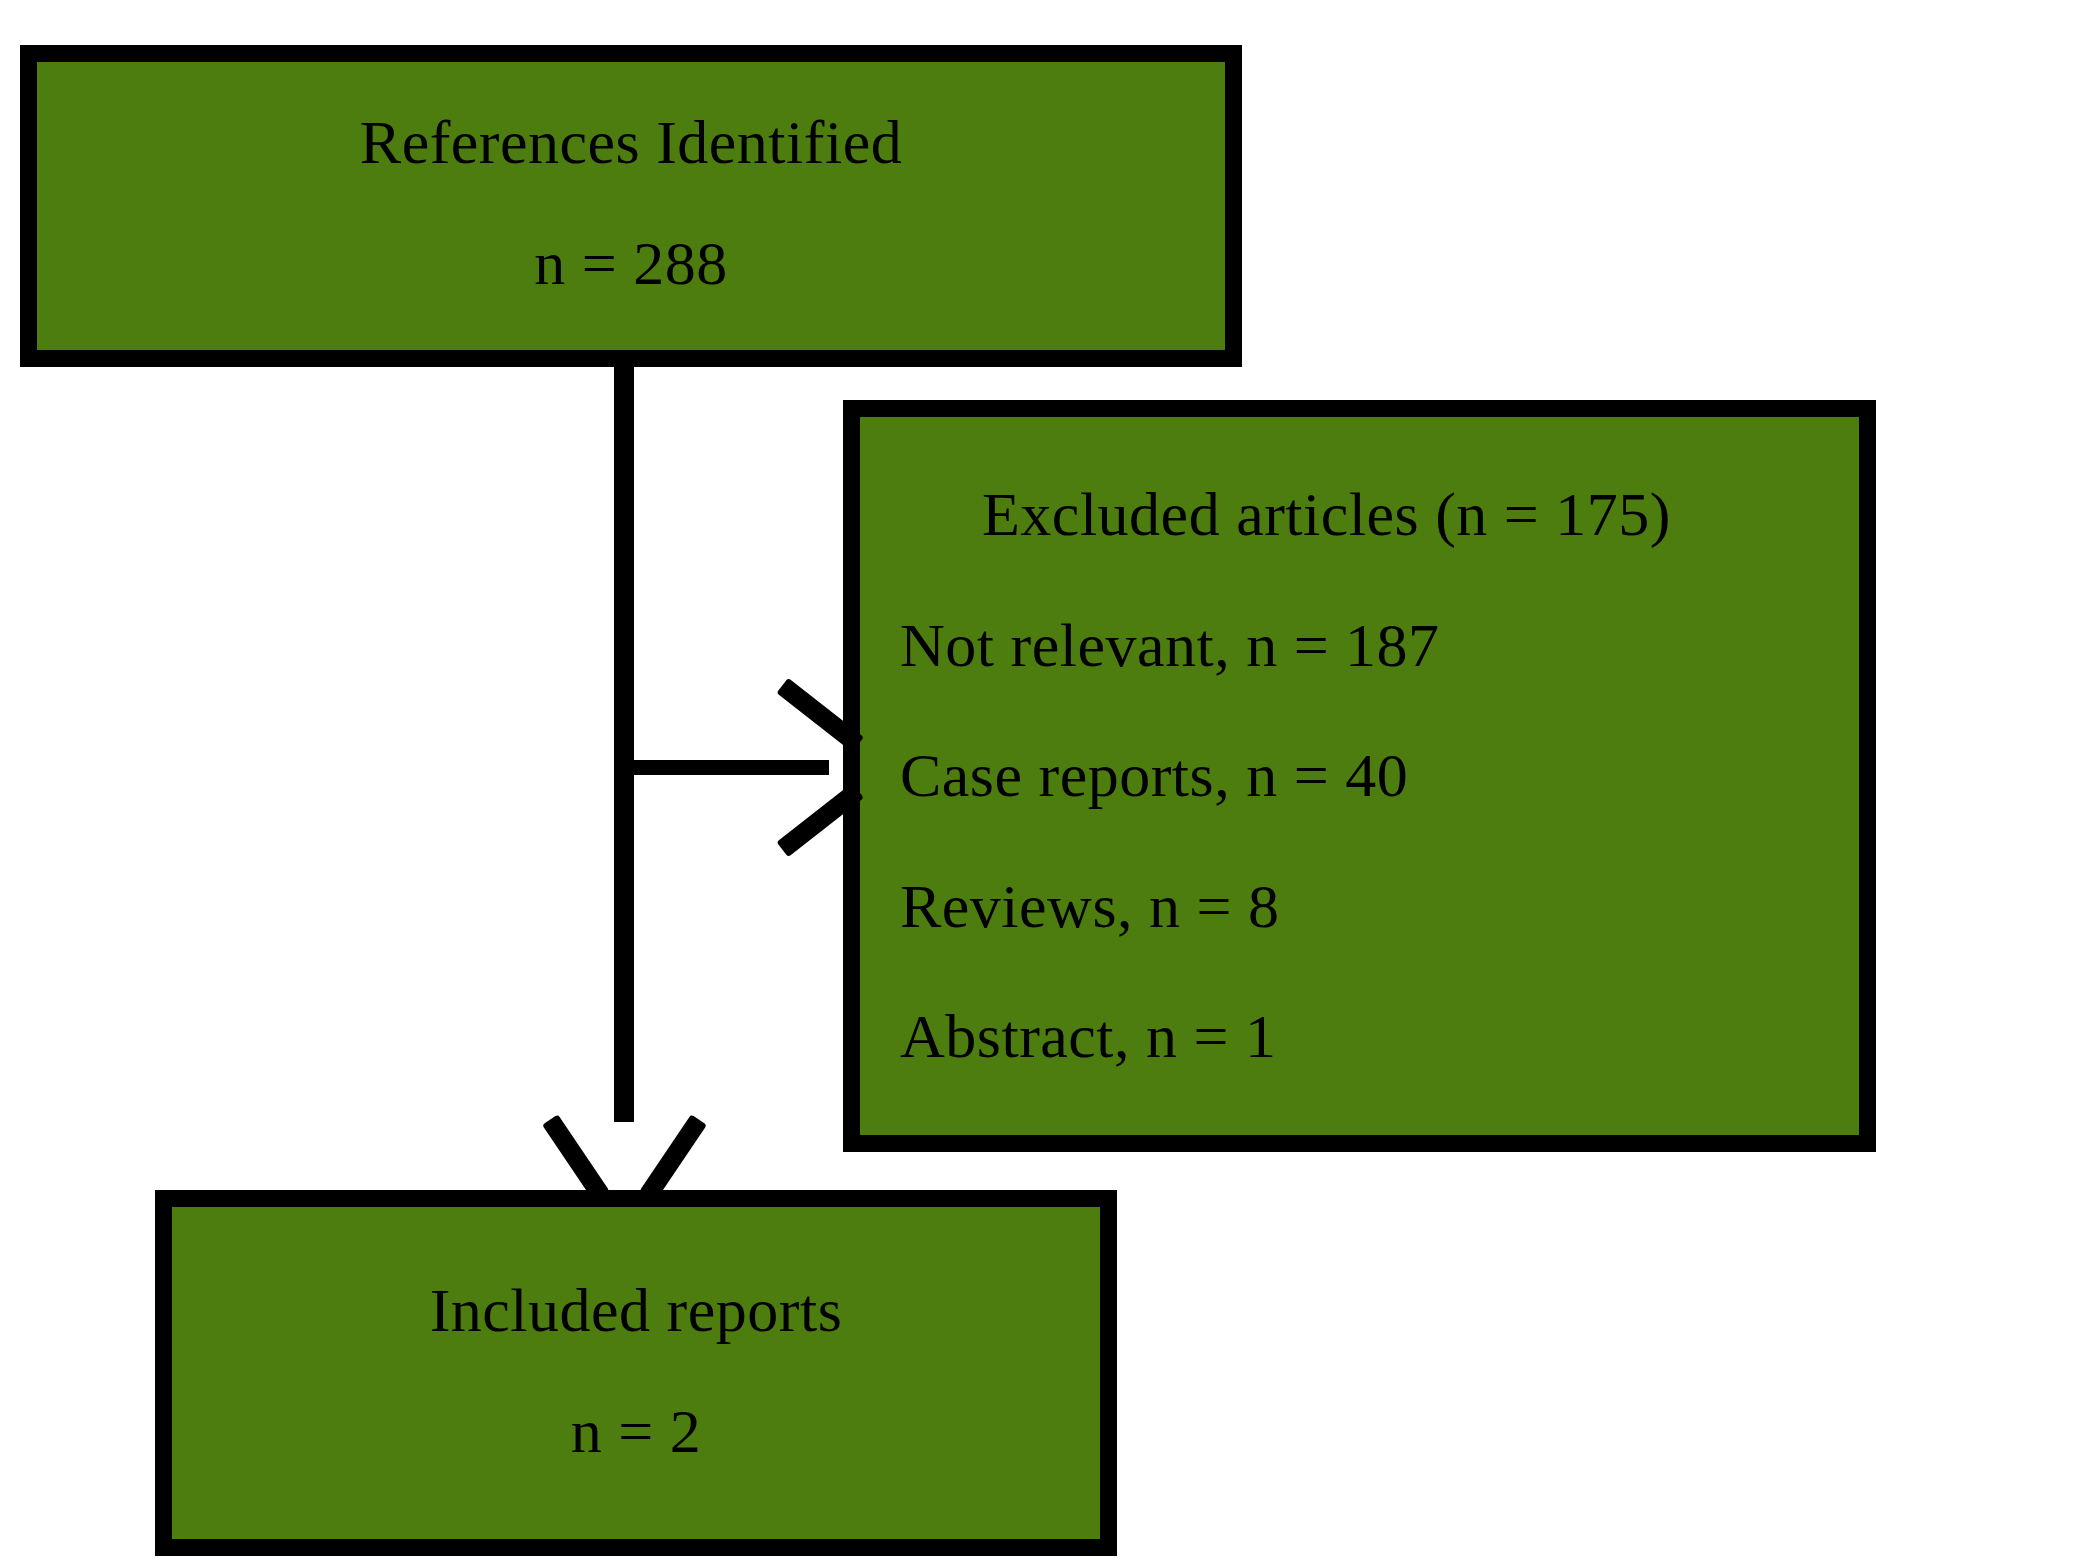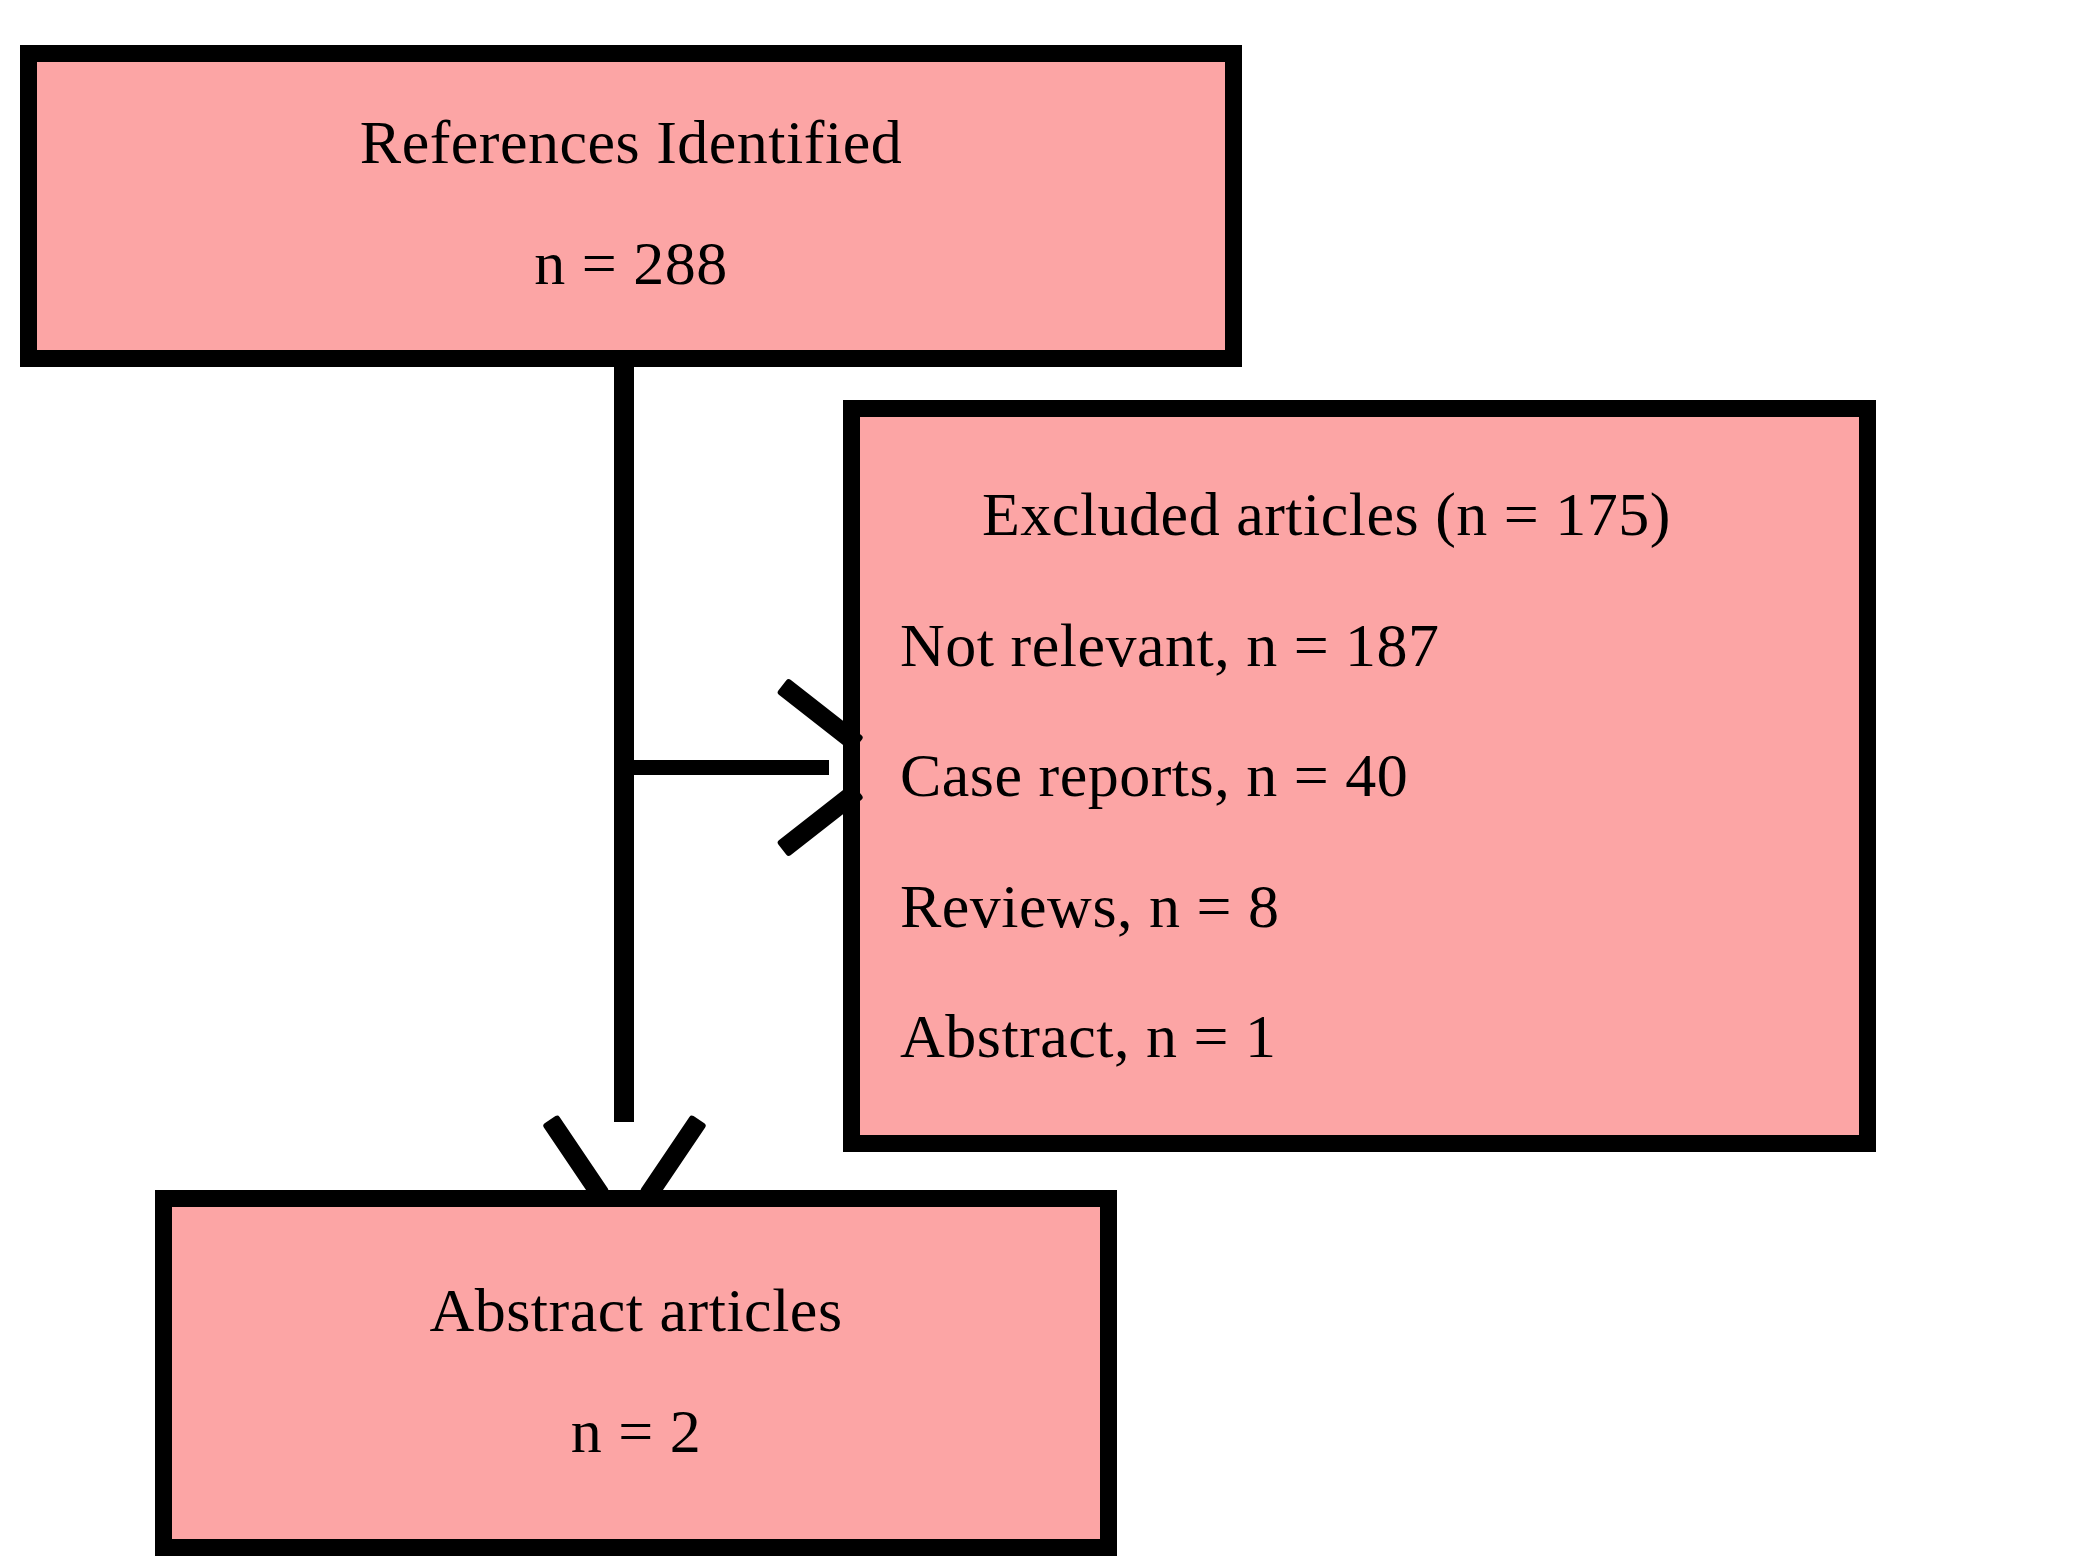--- a/index.html
+++ b/index.html
@@ -15,21 +15,21 @@
     background: #ffffff;
     overflow: hidden;
     font-family: "Liberation Serif", "DejaVu Serif", serif;
     color: #000000;
   }
 
   
   .node-box {
     position: absolute;
     box-sizing: border-box;
-    background: #fca5a5;
+    background: #4d7c0f;
     border: 17px solid #000000;
   }
 
   #box-references {
     left: 20px;
     top: 45px;
     width: 1222px;
     height: 322px;
   }
   #box-excluded {
@@ -183,21 +183,21 @@
       <div class="line line-head">Excluded articles (n = 175)</div>
       <div class="line">Not relevant, n = 187</div>
       <div class="line">Case reports, n = 40</div>
       <div class="line">Reviews, n = 8</div>
       <div class="line">Abstract, n = 1</div>
     </div>
   </div>
 
   <div class="node-box" id="box-included">
     <div class="box-inner">
-      <div class="line line-title">Abstract articles</div>
+      <div class="line line-title">Included reports</div>
       <div class="line line-count">n = 2</div>
     </div>
   </div>
 
   <div class="conn" id="conn-vertical"></div>
 
   <div class="conn" id="conn-horizontal"></div>
 
   <div class="chevron" id="arrowhead-right">
     <span class="bar-a"></span>

